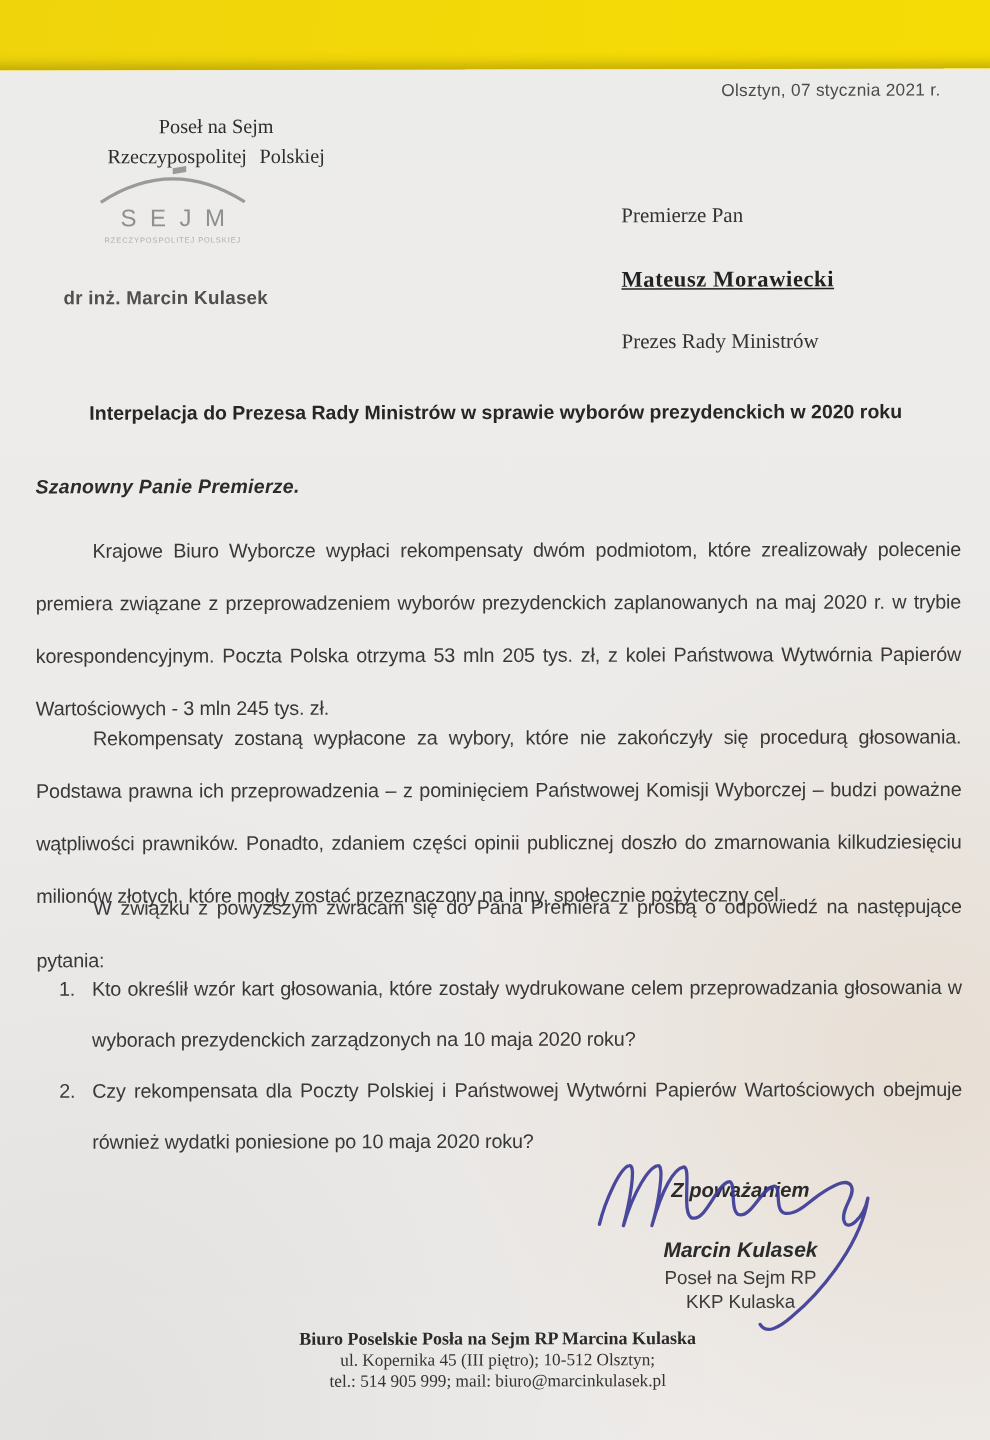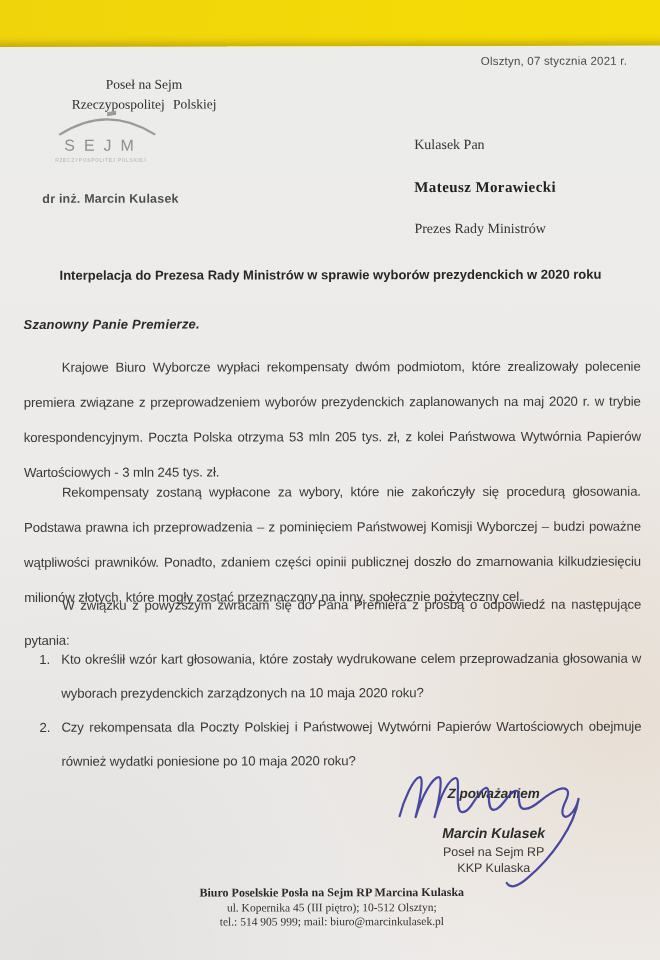--- a/index.html
+++ b/index.html
@@ -27,31 +27,31 @@
 
   .serif { font-family: "Liberation Serif", serif; }
   .abs { position: absolute; }
 
   .date { top: 9px; right: 33px; font-size: 11.5px; color: #4a4a4a; letter-spacing: 0.2px; margin-left: 46px; }
 
   .sender-title { top: 28px; left: 0; width: 200px; text-align: center;
     font-size: 13.5px; line-height: 20px; color: #2d2d2d; padding-left: 44px; }
   .sender-title .l2 { word-spacing: 5px; }
 
-  .logo { top: 62px; left: 55px; width: 120px; }
+  .logo { top: 62px; left: 55px; width: 120px; text-align: center; }
   .logo-letters { font-size: 16px; letter-spacing: 9px; text-indent: 9px;
     color: #8f8f8f; margin-top: -3px; font-weight: 400; }
   .logo-subtext { font-size: 5px; letter-spacing: 0.6px; color: #aeaeae; margin-top: 2px; }
 
   .sender-name { top: 145px; left: 42px; font-size: 12.5px; font-weight: 700;
     color: #4f4f4f; letter-spacing: 0.2px; }
 
   .recipient-salutation { top: 91px; left: 414px; font-size: 14px; color: #333; }
   .recipient-name { top: 133px; left: 414px; font-size: 15px; font-weight: 700;
-    color: #222; letter-spacing: 0.4px; }
+    color: #222; letter-spacing: 0.4px; text-decoration: underline; }
   .recipient-title { top: 175px; left: 414px; font-size: 14px; color: #333; }
 
   .subject { top: 221px; left: 0; width: 660px; text-align: center;
     font-size: 13px; font-weight: 700; color: #262626; }
 
   .greeting { top: 270px; left: 23px; font-size: 13px; font-weight: 700;
     font-style: italic; color: #2b2b2b; letter-spacing: 0.2px; }
 
   .para { left: 23px; width: 617px; font-size: 13.2px; line-height: 35px;
     color: #383838; text-align: justify; text-indent: 38px; margin: 0;
@@ -100,21 +100,21 @@
       <svg width="104" height="27" viewBox="0 0 104 27">
         <path d="M52 11 L52 3.5 L61 2 L61 6 L52 7.5" fill="#9a9a9a" stroke="none"></path>
         <path d="M4 26 Q52 -5 100 26" fill="none" stroke="#9a9a9a" stroke-width="2.2"></path>
       </svg>
       <div class="logo-letters">SEJM</div>
       <div class="logo-subtext">RZECZYPOSPOLITEJ POLSKIEJ</div>
     </div>
 
     <div class="abs sender-name">dr inż. Marcin Kulasek</div>
 
-    <div class="abs recipient-salutation serif">Kulasek Pan</div>
+    <div class="abs recipient-salutation serif">Premierze Pan</div>
     <div class="abs recipient-name serif">Mateusz Morawiecki</div>
     <div class="abs recipient-title serif">Prezes Rady Ministrów</div>
 
     <div class="abs subject">Interpelacja do Prezesa Rady Ministrów w sprawie wyborów prezydenckich w 2020 roku</div>
 
     <div class="abs greeting">Szanowny Panie Premierze.</div>
 
     <p class="abs para p1">Krajowe Biuro Wyborcze wypłaci rekompensaty dwóm podmiotom, które zrealizowały polecenie premiera związane z przeprowadzeniem wyborów prezydenckich zaplanowanych na maj 2020 r. w trybie korespondencyjnym. Poczta Polska otrzyma 53 mln 205 tys. zł, z kolei Państwowa Wytwórnia Papierów Wartościowych - 3 mln 245 tys. zł.</p>
     <p class="abs para p2">Rekompensaty zostaną wypłacone za wybory, które nie zakończyły się procedurą głosowania. Podstawa prawna ich przeprowadzenia – z pominięciem Państwowej Komisji Wyborczej – budzi poważne wątpliwości prawników. Ponadto, zdaniem części opinii publicznej doszło do zmarnowania kilkudziesięciu milionów złotych, które mogły zostać przeznaczony na inny, społecznie pożyteczny cel.</p>
     <p class="abs para p3">W związku z powyższym zwracam się do Pana Premiera z prośbą o odpowiedź na następujące pytania:</p>

